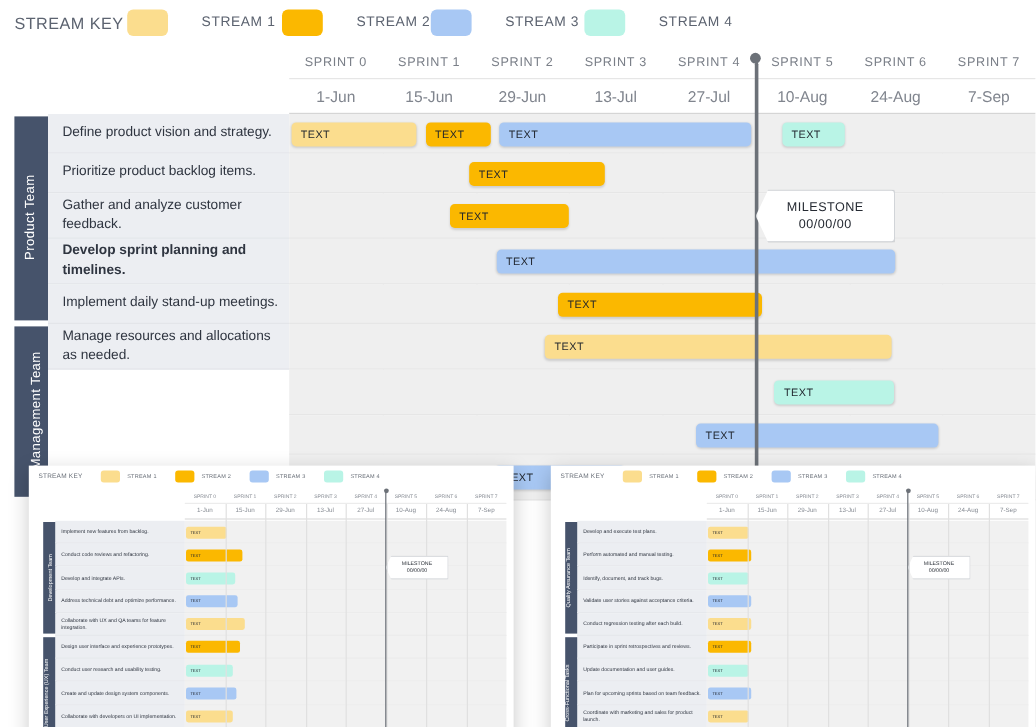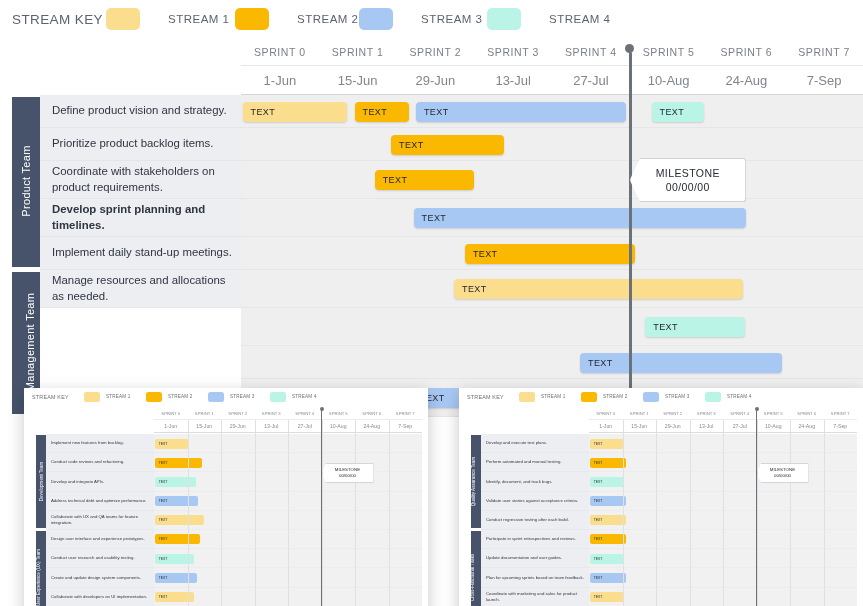--- a/index.html
+++ b/index.html
@@ -158,21 +158,21 @@
           </div>
         </div>
       <div class="tasks-col" id="main-tasks">
           <div class="task-row" style="height: 33px;">
             <div class="t">Define product vision and strategy.</div>
           </div>
           <div class="task-row" style="height: 33px;">
             <div class="t">Prioritize product backlog items.</div>
           </div>
           <div class="task-row" style="height: 38px;">
-            <div class="t">Coordinate with stakeholders on product requirements.</div>
+            <div class="t">Gather and analyze customer feedback.</div>
           </div>
           <div class="task-row" style="height: 38px; font-weight: bold;">
             <div class="t">Develop sprint planning and timelines.</div>
           </div>
           <div class="task-row" style="height: 33px;">
             <div class="t">Implement daily stand-up meetings.</div>
           </div>
           <div class="task-row" style="height: 38px;">
             <div class="t">Manage resources and allocations as needed.</div>
           </div>

